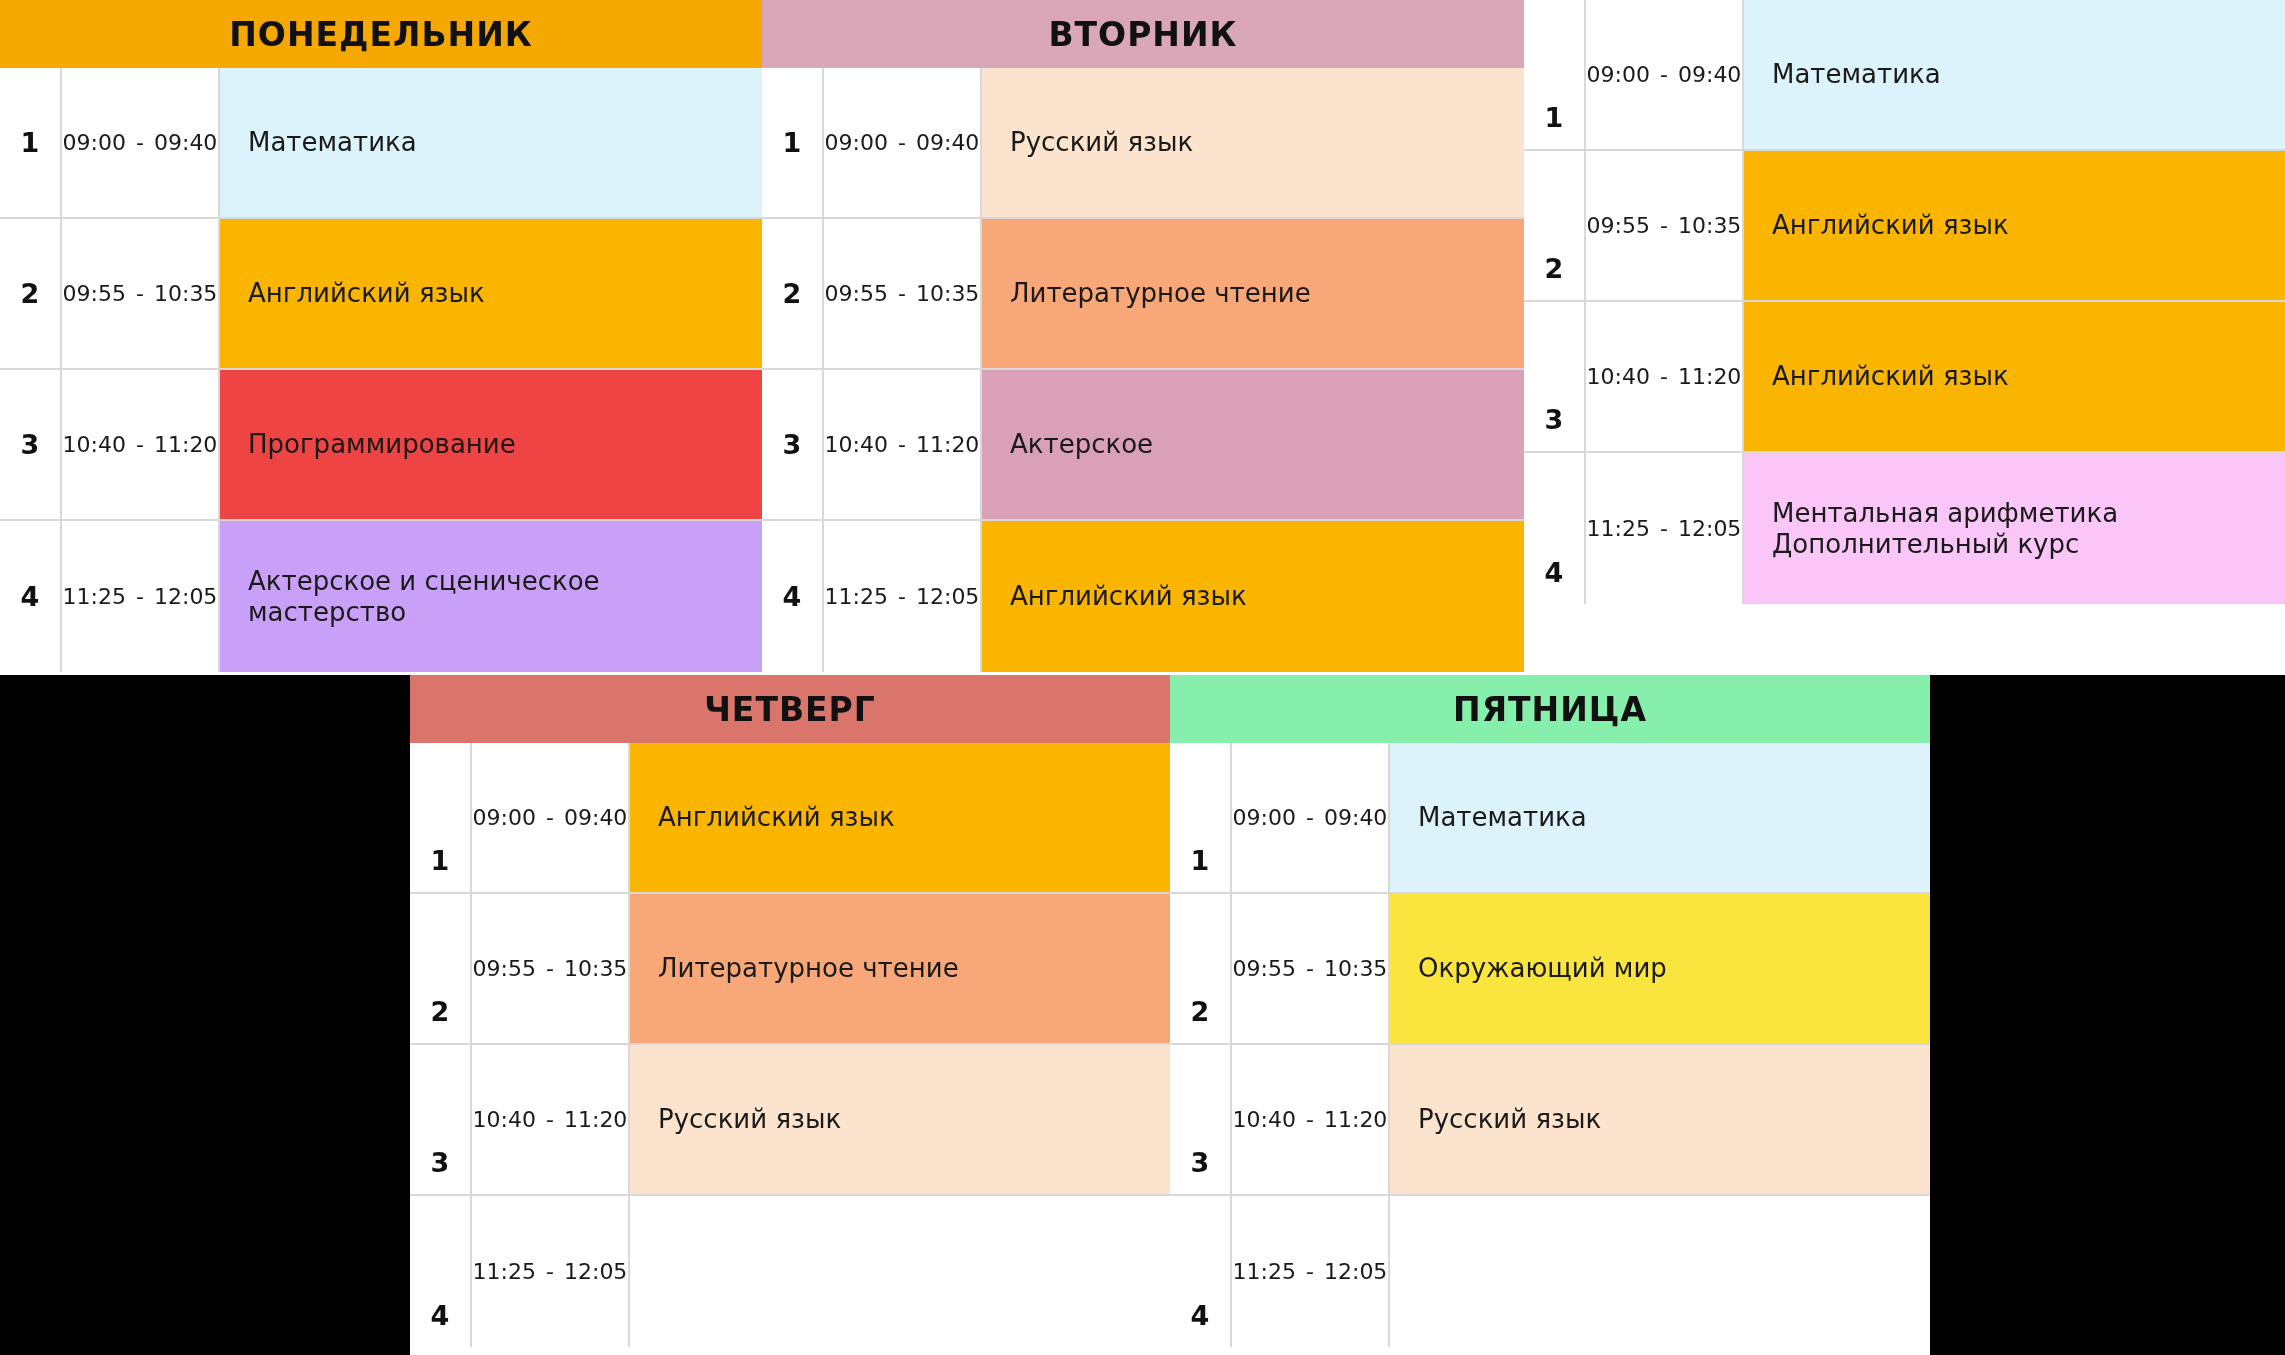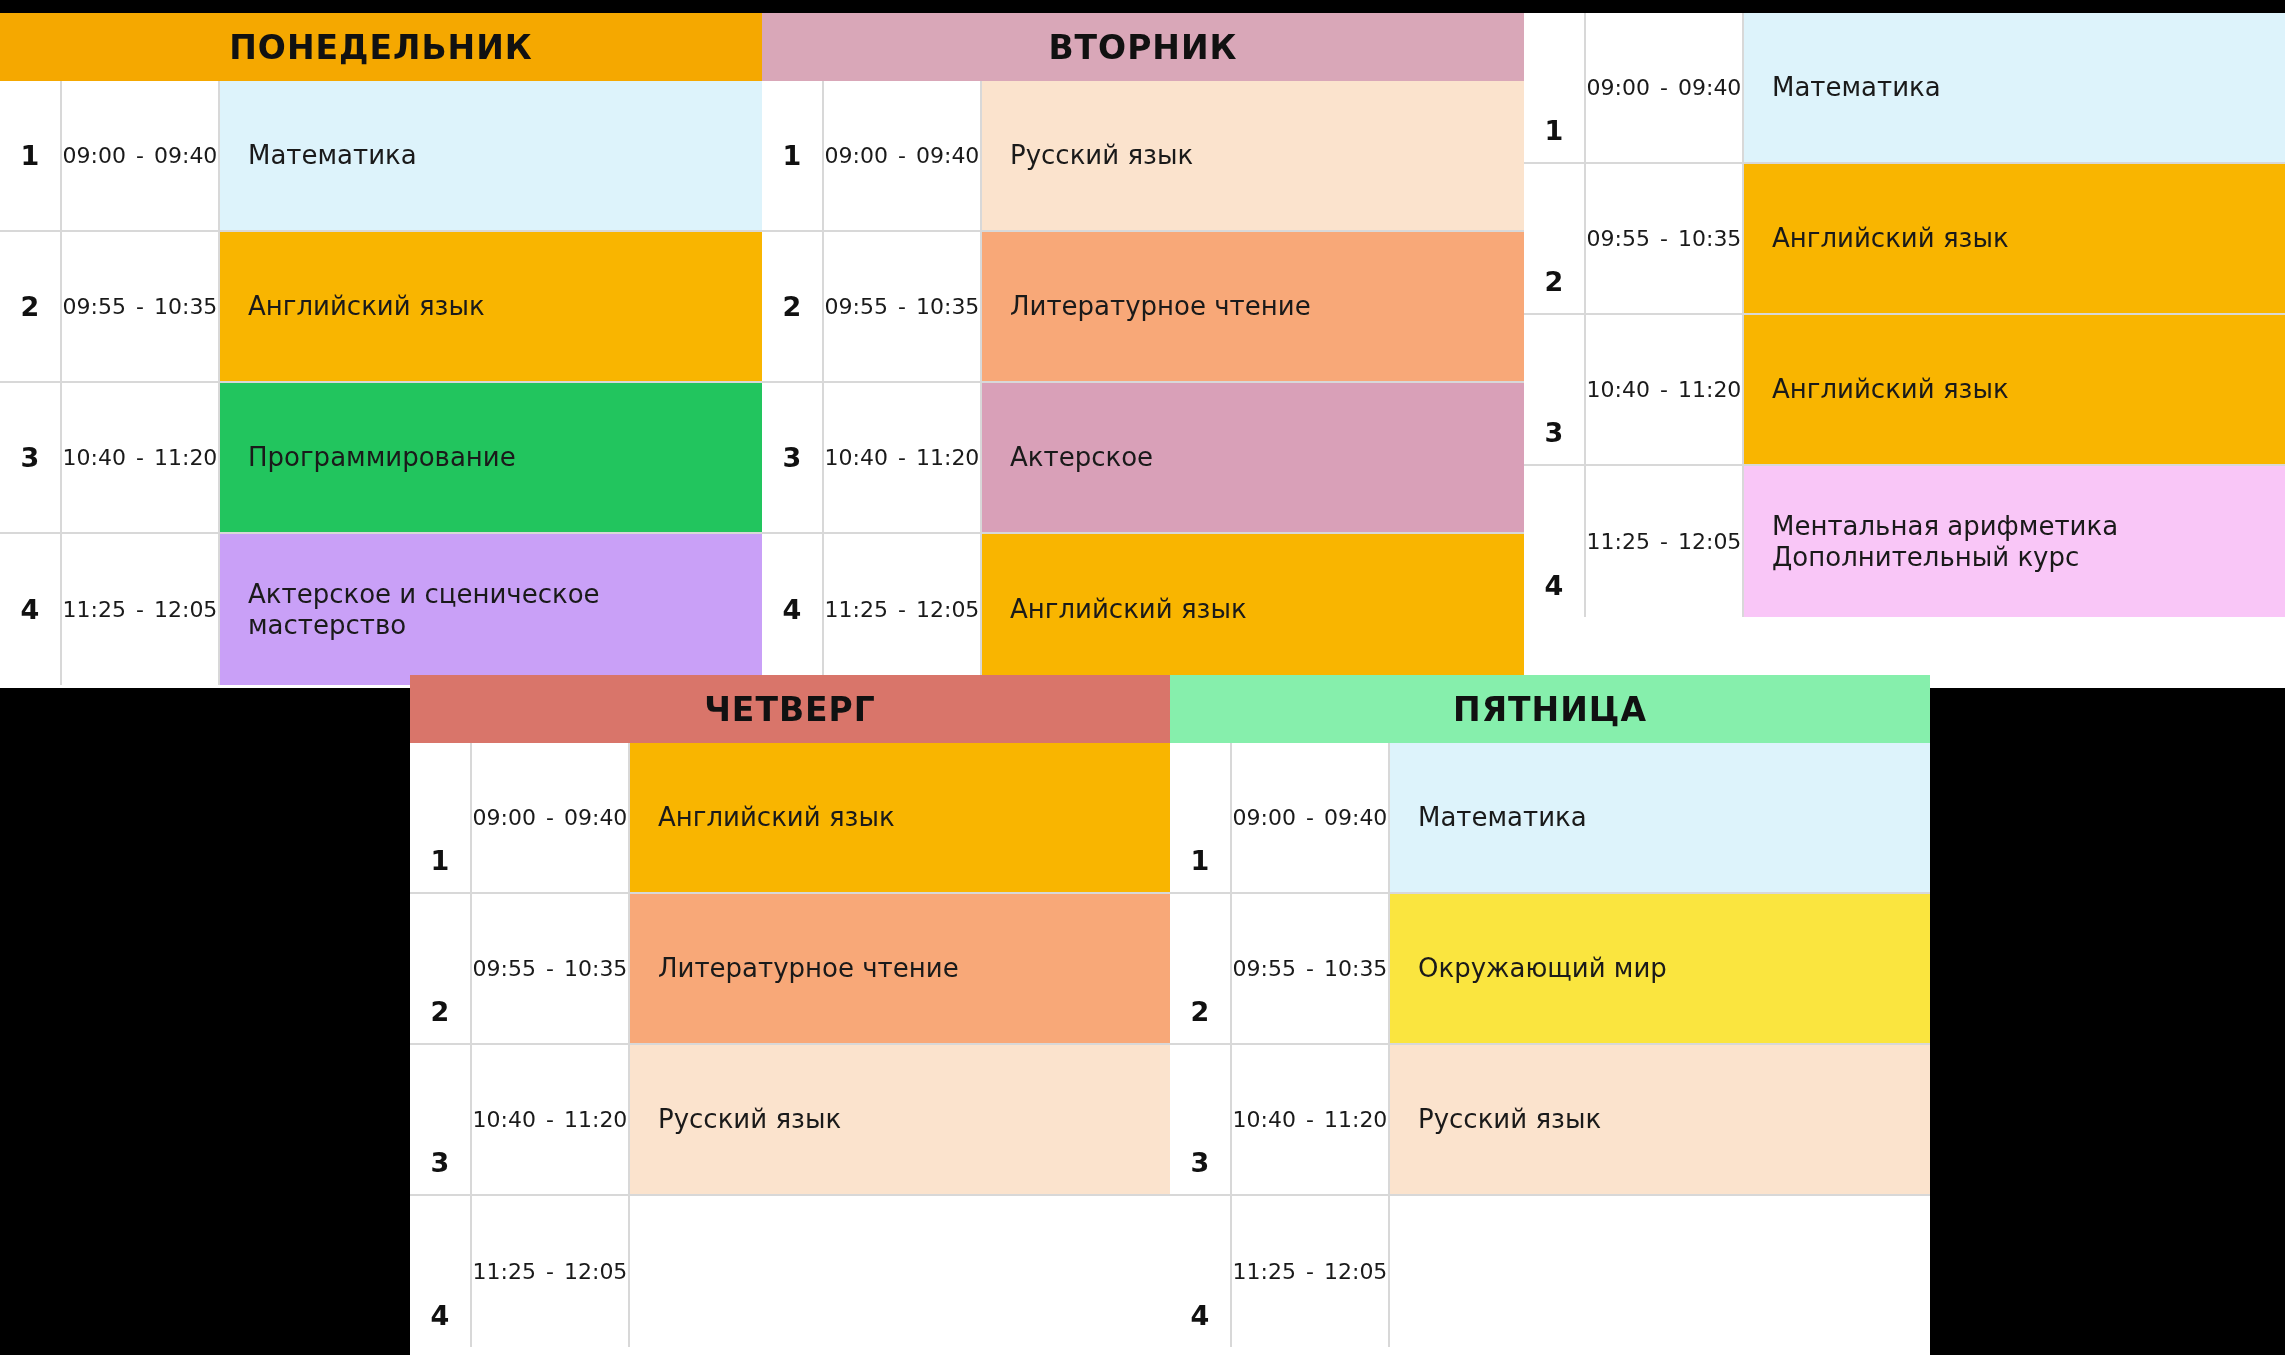--- a/index.html
+++ b/index.html
@@ -21,21 +21,21 @@
   }
 
   
   .band {
     display: flex;
     background: #ffffff;
   }
   .band-top {
     position: absolute;
     left: 0;
-    top: 13px;
+    top: 0;
     width: 2285px;
     height: 675px;
     background: #ffffff;
   }
   .band-bottom {
     position: absolute;
     left: 410px;
     top: 675px;
     width: 1520px;
     height: 680px;
@@ -163,21 +163,21 @@
           </div>
         </div>
 
         <div class="row">
           <div class="cell-num">3</div>
           <div class="cell-time">
             <span>10:40</span>
             <span class="dash">-</span>
             <span>11:20</span>
           </div>
-          <div class="cell-subject" style="background:#22c55e;align-items:center;">
+          <div class="cell-subject" style="background:#ef4444;align-items:center;">
             <span class="subject-text">Программирование</span>
           </div>
         </div>
 
         <div class="row">
           <div class="cell-num">4</div>
           <div class="cell-time">
             <span>11:25</span>
             <span class="dash">-</span>
             <span>12:05</span>

